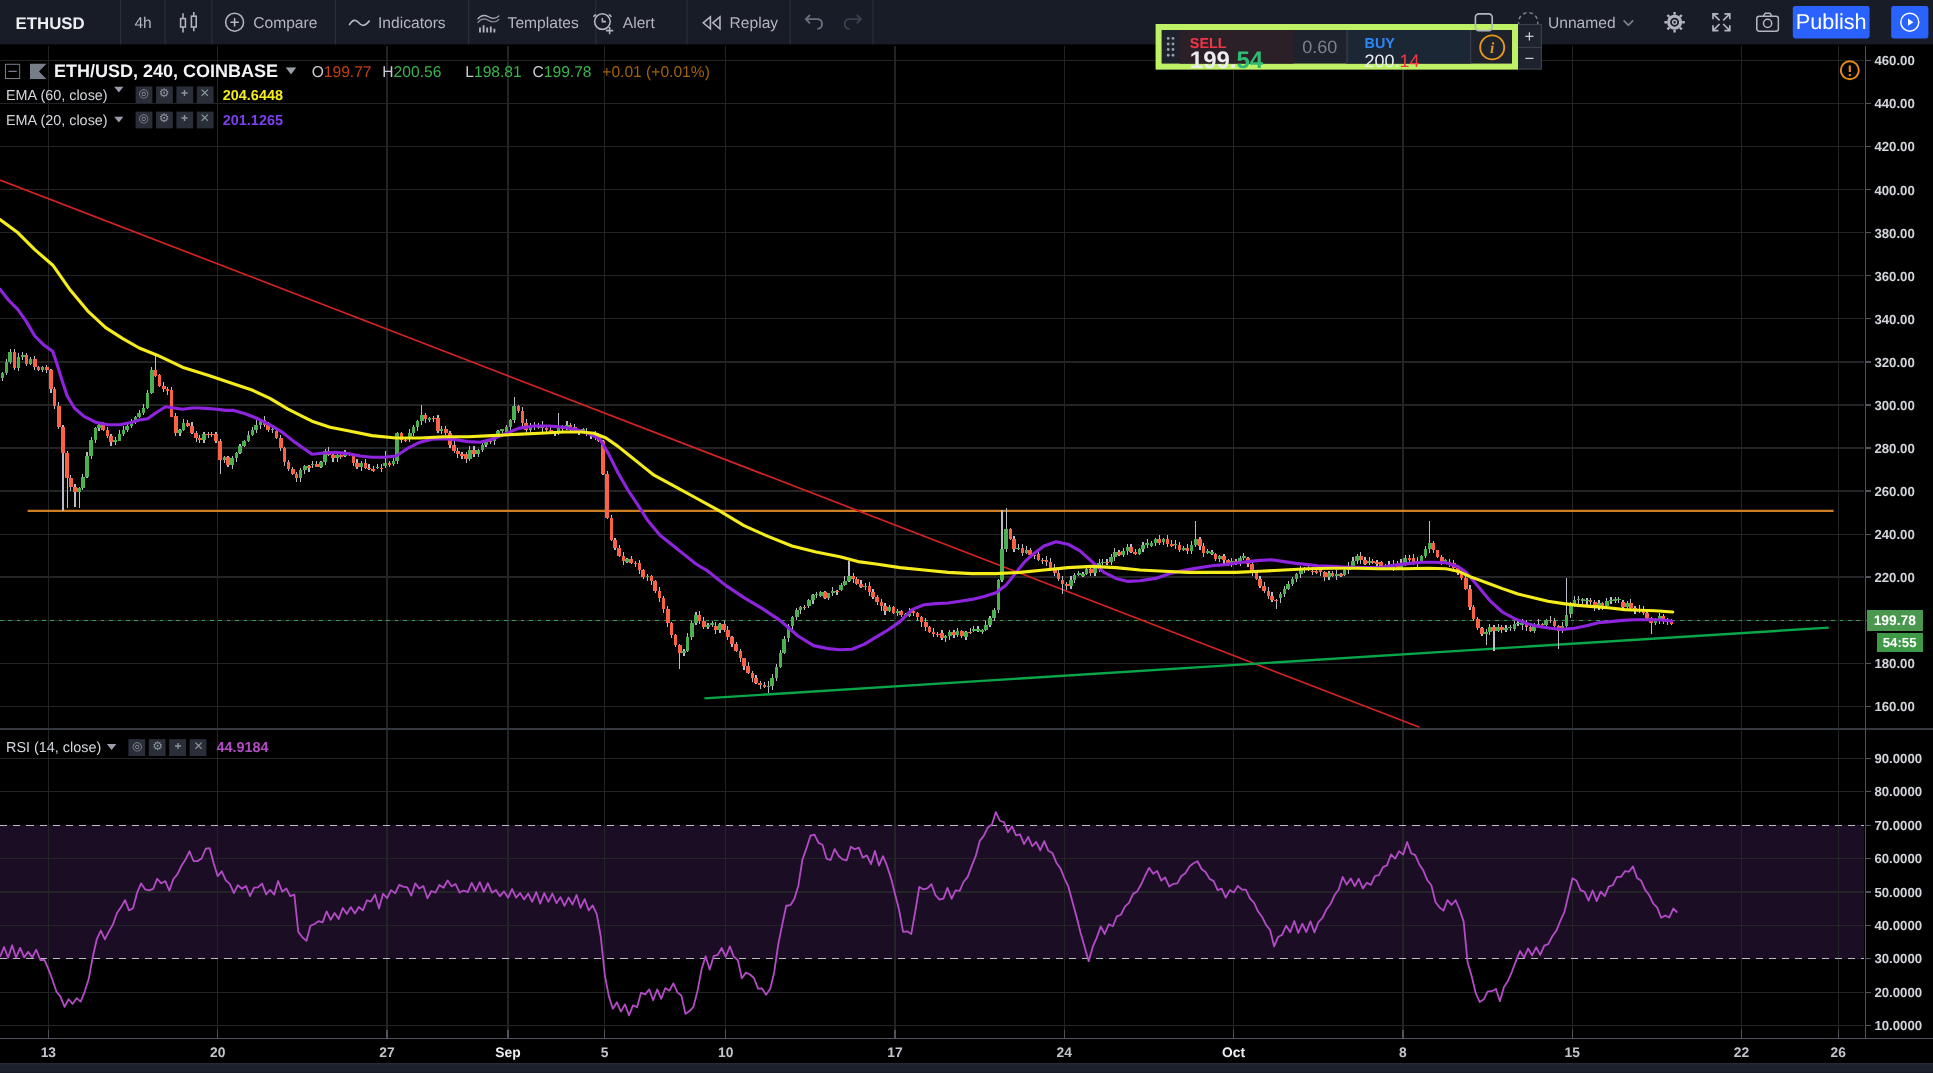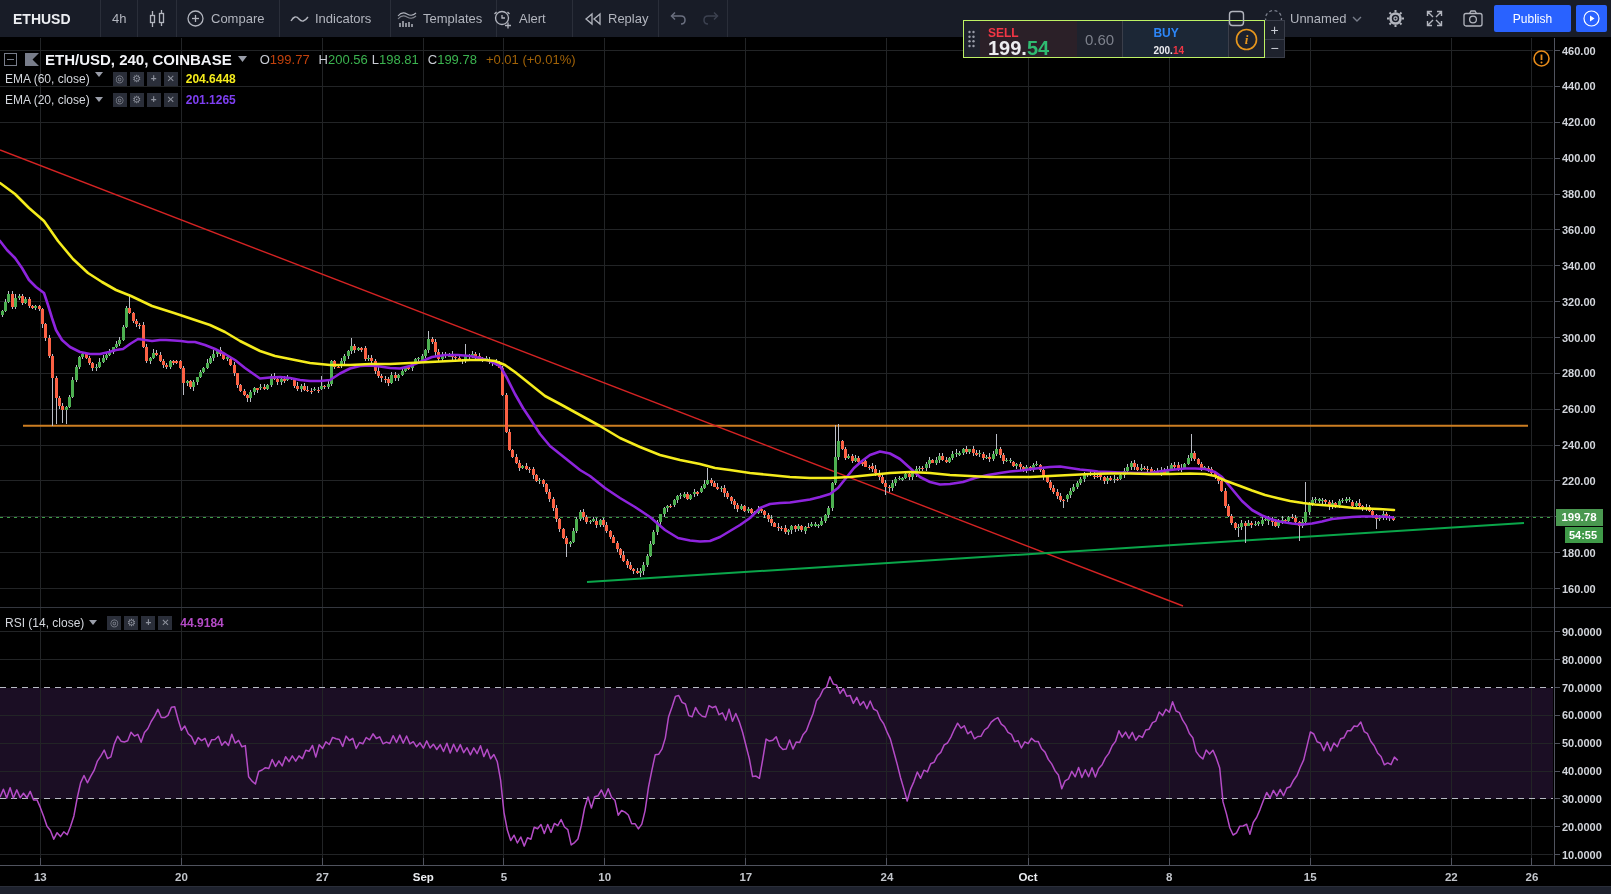--- a/index.html
+++ b/index.html
@@ -256,21 +256,21 @@
         <path d="M12 2.5h4.5V7M2.5 12v4.5H7M16.5 2.5L11 8M2.5 16.5L8 11M12 16.5h4.5V12M2.5 7V2.5H7M16.5 16.5L11 11M2.5 2.5L8 8" shape-rendering="auto"></path>
       </svg>
     </div>
     <div class="it" style="left:1463px">
       <svg width="20" height="17" viewBox="0 0 20 17" fill="none" stroke="#b2b5be" stroke-width="1.3">
         <rect x="1" y="3.5" width="18" height="12.5" rx="2"></rect>
         <path d="M6.5 3.5 L8 1h4l1.5 2.5" shape-rendering="auto"></path>
         <circle cx="10" cy="9.5" r="3.4"></circle>
       </svg>
     </div>
-    <div style="position:absolute;left:1494px;top:5px;width:77px;height:27px;background:#2962ff;border-radius:2px;color:#fff;font-size:12px;display:flex;align-items:center;justify-content:center">Publish</div>
+    <div style="position:absolute;left:1494px;top:5px;width:64px;height:27px;background:#2962ff;border-radius:2px;color:#fff;font-size:18px;display:flex;align-items:center;justify-content:center">Publish</div>
     <div style="position:absolute;left:1576px;top:5px;width:31px;height:27px;background:#2962ff;border-radius:2px;display:flex;align-items:center;justify-content:center">
       <svg width="17" height="17" viewBox="0 0 17 17" fill="none" stroke="#fff" stroke-width="1.2">
         <circle cx="8.5" cy="8.5" r="7.5"></circle>
         <path d="M7 5.5 L11.5 8.5 L7 11.5z" fill="#fff" stroke="none"></path>
       </svg>
     </div>
   </div>
 <div class="leg" style="left:4px;top:51px;height:16px;display:flex;align-items:center">
     <svg width="13" height="13" viewBox="0 0 13 13" fill="none" stroke="#787d8a">
       <rect x=".5" y=".5" width="12" height="12"></rect>
@@ -278,21 +278,21 @@
     </svg>
     <svg style="margin-left:8px" width="14" height="13" viewBox="0 0 14 13">
       <polygon points="0,0 14,0 7.5,6.5 14,13 0,13" fill="#787d8a"></polygon>
     </svg>
     <span style="margin-left:6px;font-size:15px;font-weight:bold;color:#f2f3f7">ETH/USD, 240, COINBASE</span>
     <svg style="margin-left:6px" width="9" height="6" viewBox="0 0 9 6">
       <polygon points="0,0 9,0 4.5,6" fill="#9a9ea9"></polygon>
     </svg>
     <span style="margin-left:13px;color:#c9ccd4">O<span style="color:#c2410c">199.77</span></span>
     <span style="margin-left:9px;color:#c9ccd4">H<span style="color:#3bb34f">200.56</span></span>
-    <span style="margin-left:4px;color:#c9ccd4">L<span style="color:#3bb34f">198.81</span></span>
+    <span style="margin-left:20px;color:#c9ccd4">L<span style="color:#3bb34f">198.81</span></span>
     <span style="margin-left:9px;color:#c9ccd4">C<span style="color:#3bb34f">199.78</span></span>
     <span style="margin-left:9px;color:#a16207">+0.01 (+0.01%)</span>
   </div>
 <div class="leg" style="left:5px;top:72px;height:15px;display:flex;align-items:flex-start;font-size:12px">
     <span style="color:#d4d7dd">EMA (60, close)</span>
     <svg style="margin-left:5px" width="8" height="5" viewBox="0 0 8 5">
       <polygon points="0,0 8,0 4,5" fill="#9a9ea9"></polygon>
     </svg>
     <span style="margin-left:10px" class="ib">◎</span>
     <span class="ib">⚙</span>
@@ -315,36 +315,36 @@
     <span style="color:#d4d7dd">RSI (14, close)</span>
     <svg style="margin-left:5px" width="8" height="5" viewBox="0 0 8 5">
       <polygon points="0,0 8,0 4,5" fill="#9a9ea9"></polygon>
     </svg>
     <span style="margin-left:10px" class="ib">◎</span>
     <span class="ib">⚙</span>
     <span class="ib" style="font-weight:bold">+</span>
     <span class="ib">✕</span>
     <span style="margin-left:5px;color:#b44bc6;font-weight:bold">44.9184</span>
   </div>
-<div style="position:absolute;left:963px;top:20px;width:302px;height:38px;z-index:6;display:flex;border:1px solid #bef264;background:#1e222d">
+<div style="position:absolute;left:963px;top:20px;width:302px;height:38px;z-index:6;display:flex;border:5px solid #bef264;background:#1e222d">
     <div style="width:16px;display:flex;align-items:center;justify-content:center">
       <svg width="7" height="18" viewBox="0 0 7 18" fill="#9a9ea9">
         <circle cx="1.5" cy="2" r="1.2"></circle>
         <circle cx="5.5" cy="2" r="1.2"></circle>
         <circle cx="1.5" cy="6.7" r="1.2"></circle>
         <circle cx="5.5" cy="6.7" r="1.2"></circle>
         <circle cx="1.5" cy="11.3" r="1.2"></circle>
         <circle cx="5.5" cy="11.3" r="1.2"></circle>
         <circle cx="1.5" cy="16" r="1.2"></circle>
         <circle cx="5.5" cy="16" r="1.2"></circle>
       </svg>
     </div>
     <div style="width:97px;background:#2b2028;padding:3px 0 0 8px;line-height:15px"><span style="color:#f23645;font-weight:bold;font-size:12px">SELL</span><br><span style="color:#ececf0;font-weight:bold;font-size:20px">199.<span style="color:#2fbb71">54</span></span></div>
     <div style="width:46px;display:flex;align-items:center;justify-content:center;color:#7d818c;font-size:15px">0.60</div>
-    <div style="width:106px;background:#1c2736;padding:3px 0 0 30px;line-height:15px;border-left:1px solid #3a3e4a"><span style="color:#2d86f8;font-weight:bold;font-size:12px">BUY</span><br><span style="color:#ececf0;font-weight:bold;font-size:10px">200.<span style="color:#f23645">14</span></span></div>
+    <div style="width:106px;background:#1c2736;padding:3px 0 0 14px;line-height:15px;border-left:1px solid #3a3e4a"><span style="color:#2d86f8;font-weight:bold;font-size:12px">BUY</span><br><span style="color:#ececf0;font-weight:normal;font-size:15px">200.<span style="color:#f23645">14</span></span></div>
     <div style="width:36px;display:flex;align-items:center;justify-content:center;border-left:1px solid #3a3e4a">
       <svg width="23" height="23" viewBox="0 0 23 23">
         <circle cx="11.5" cy="11.5" r="10" fill="none" stroke="#e8971d" stroke-width="1.6"></circle>
         <text x="11.5" y="16" text-anchor="middle" font-family="Liberation Serif,serif" font-size="13" font-style="italic" fill="#e8971d" font-weight="bold">i</text>
       </svg>
     </div>
   </div>
 <div style="position:absolute;left:1265px;top:20px;width:20px;height:38px;z-index:6;display:flex;flex-direction:column;border:1px solid #3a3e4a;border-left:none;background:#1e222d;color:#c9ccd4">
     <div style="height:19px;display:flex;align-items:center;justify-content:center;font-size:14px">+</div>
     <div style="height:19px;display:flex;align-items:center;justify-content:center;font-size:14px;border-top:1px solid #3a3e4a">−</div>

